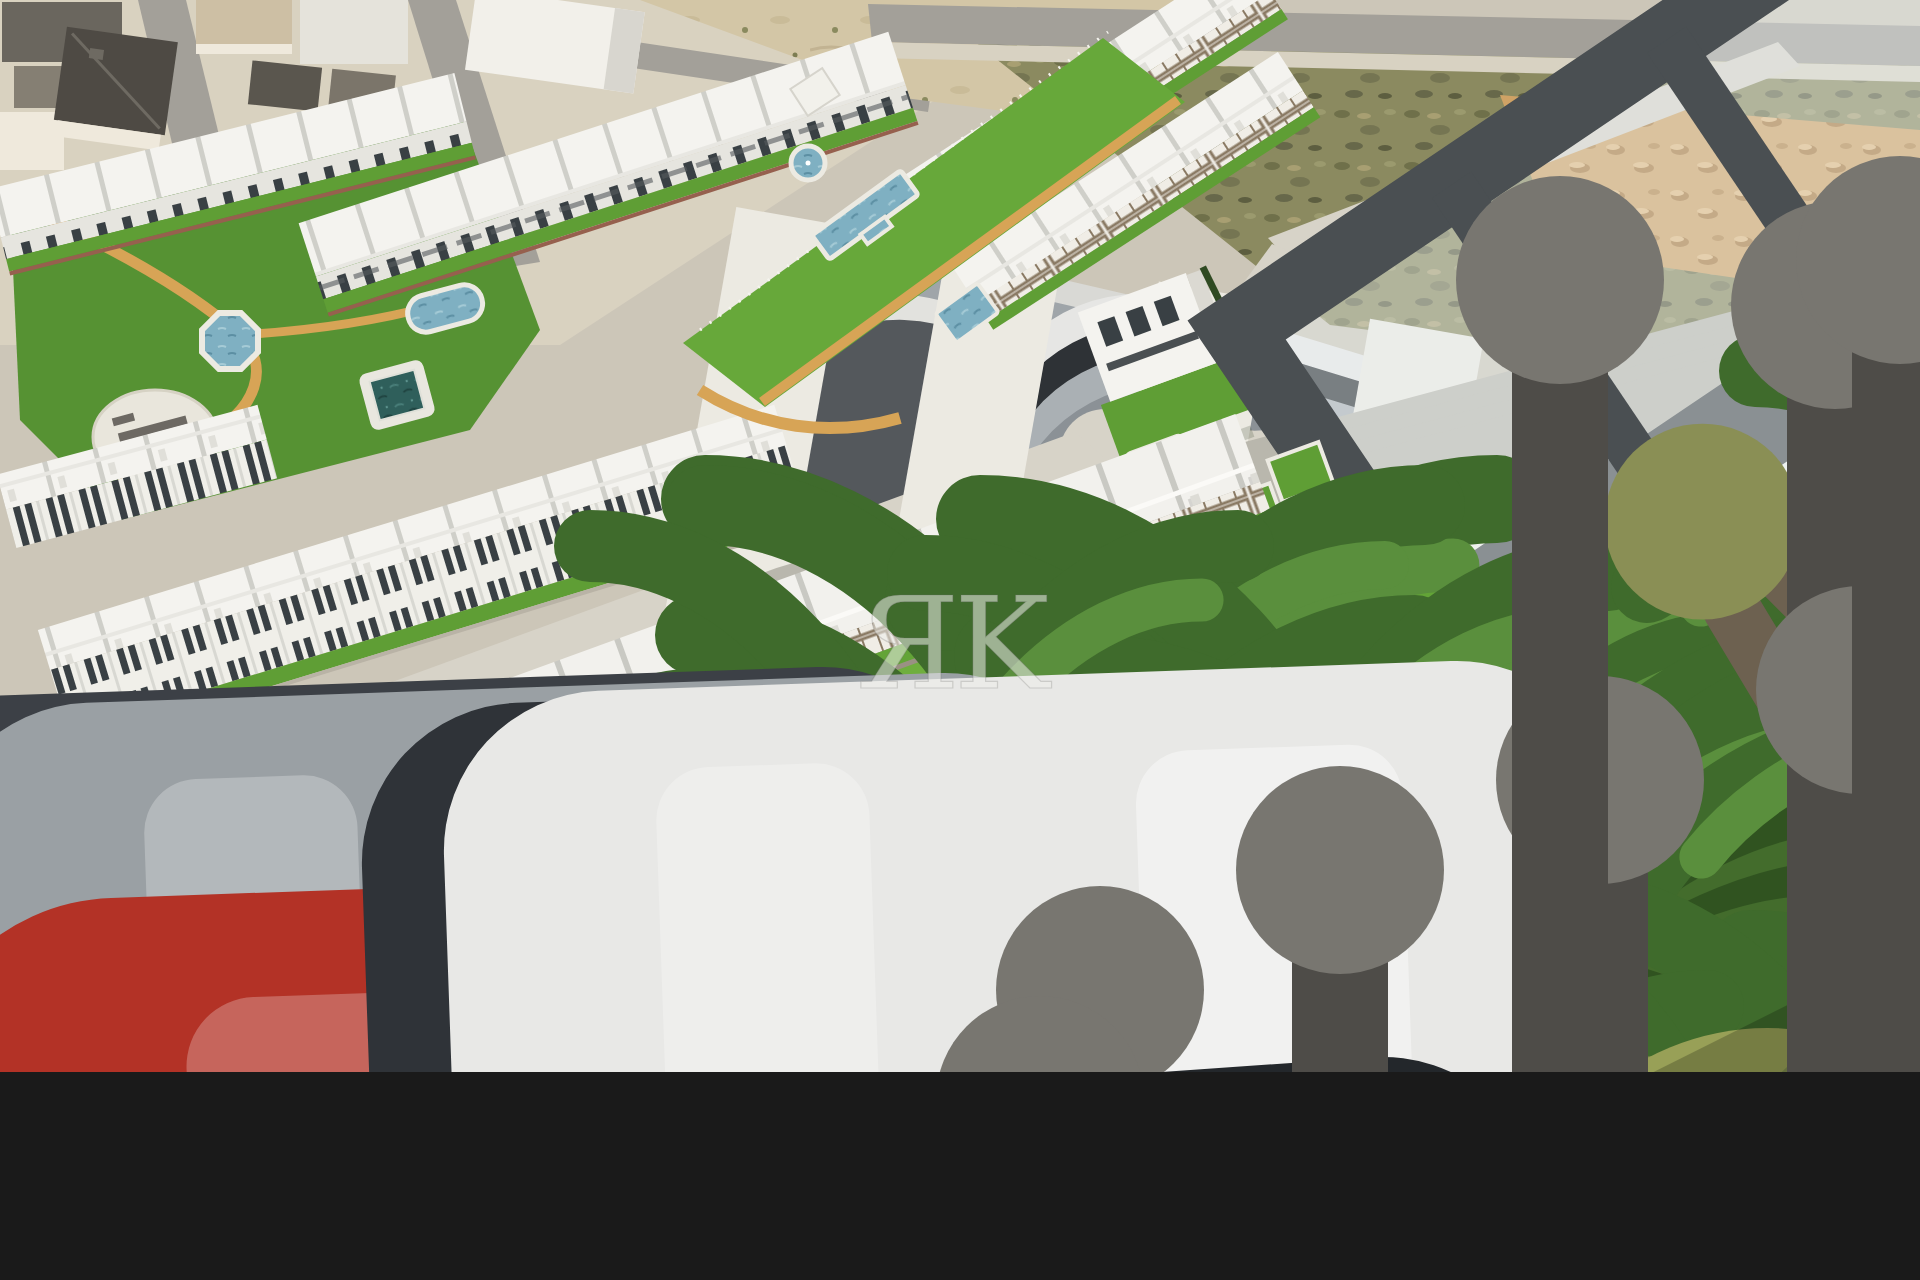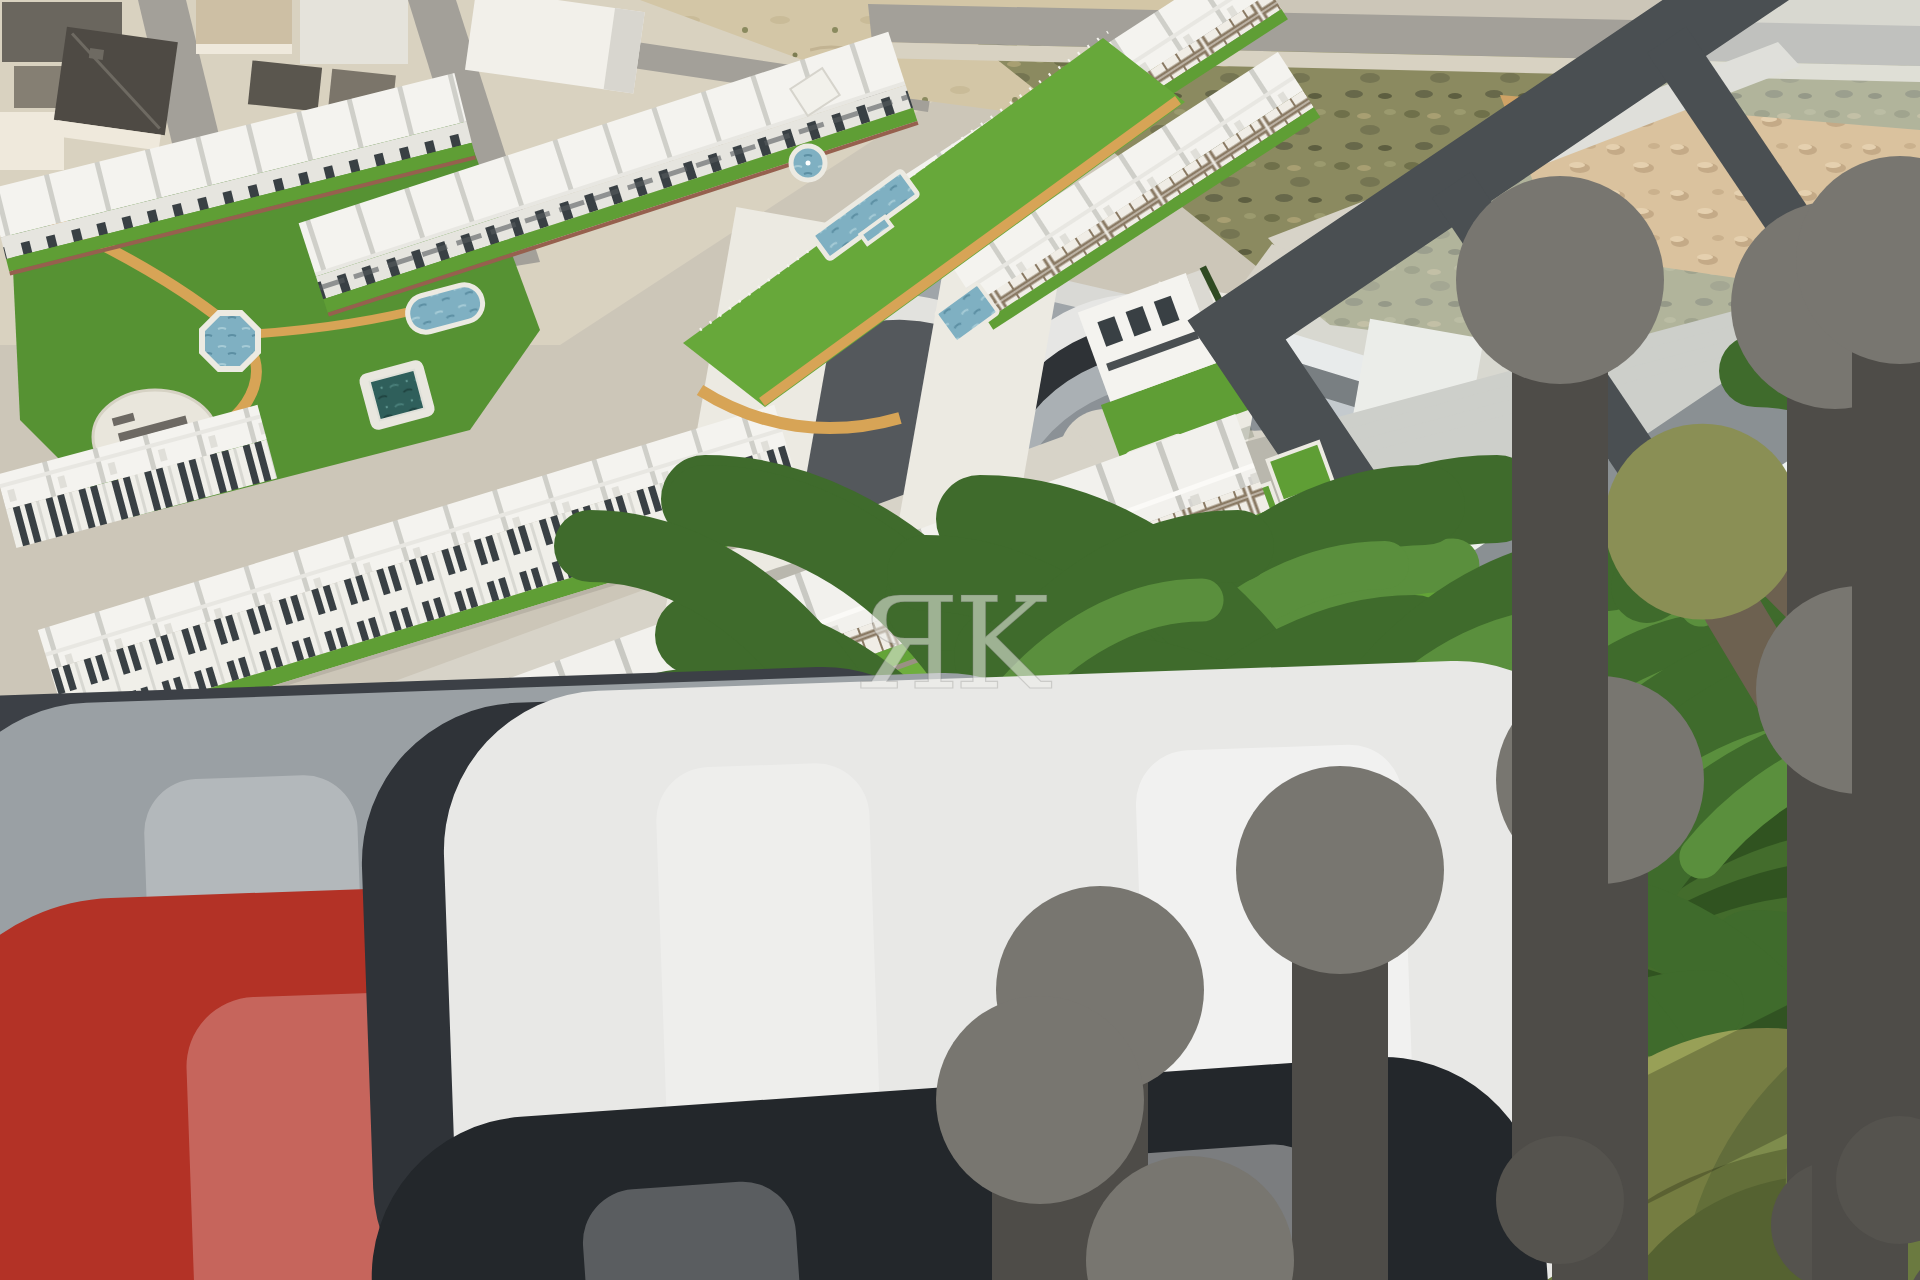--- a/index.html
+++ b/index.html
@@ -1,16 +1,16 @@
 <!DOCTYPE html>
 <html><head>
 <meta charset="utf-8">
 <style>
   html,body{margin:0;padding:0;background:#1a1a1a;}
-  .stage{position:relative;width:1920px;height:1280px;overflow:hidden;
+  .stage{position:relative;width:1920px;height:1072px;overflow:hidden;
          font-family:"DejaVu Sans", sans-serif;background:#c2410c;}
   .stage svg{position:absolute;inset:0;display:block;}
   .watermark-text{font-family:"DejaVu Serif", serif;font-size:128px;letter-spacing:-6px;
                   fill:#ececea;fill-opacity:0.55;stroke:#6f6f6d;stroke-opacity:0.25;stroke-width:1.2px;}
 </style>
 </head>
 <body>
 
 <div class="stage">
 <svg viewBox="0 0 1920 1280" width="1920" height="1280" aria-label="aerial render">

